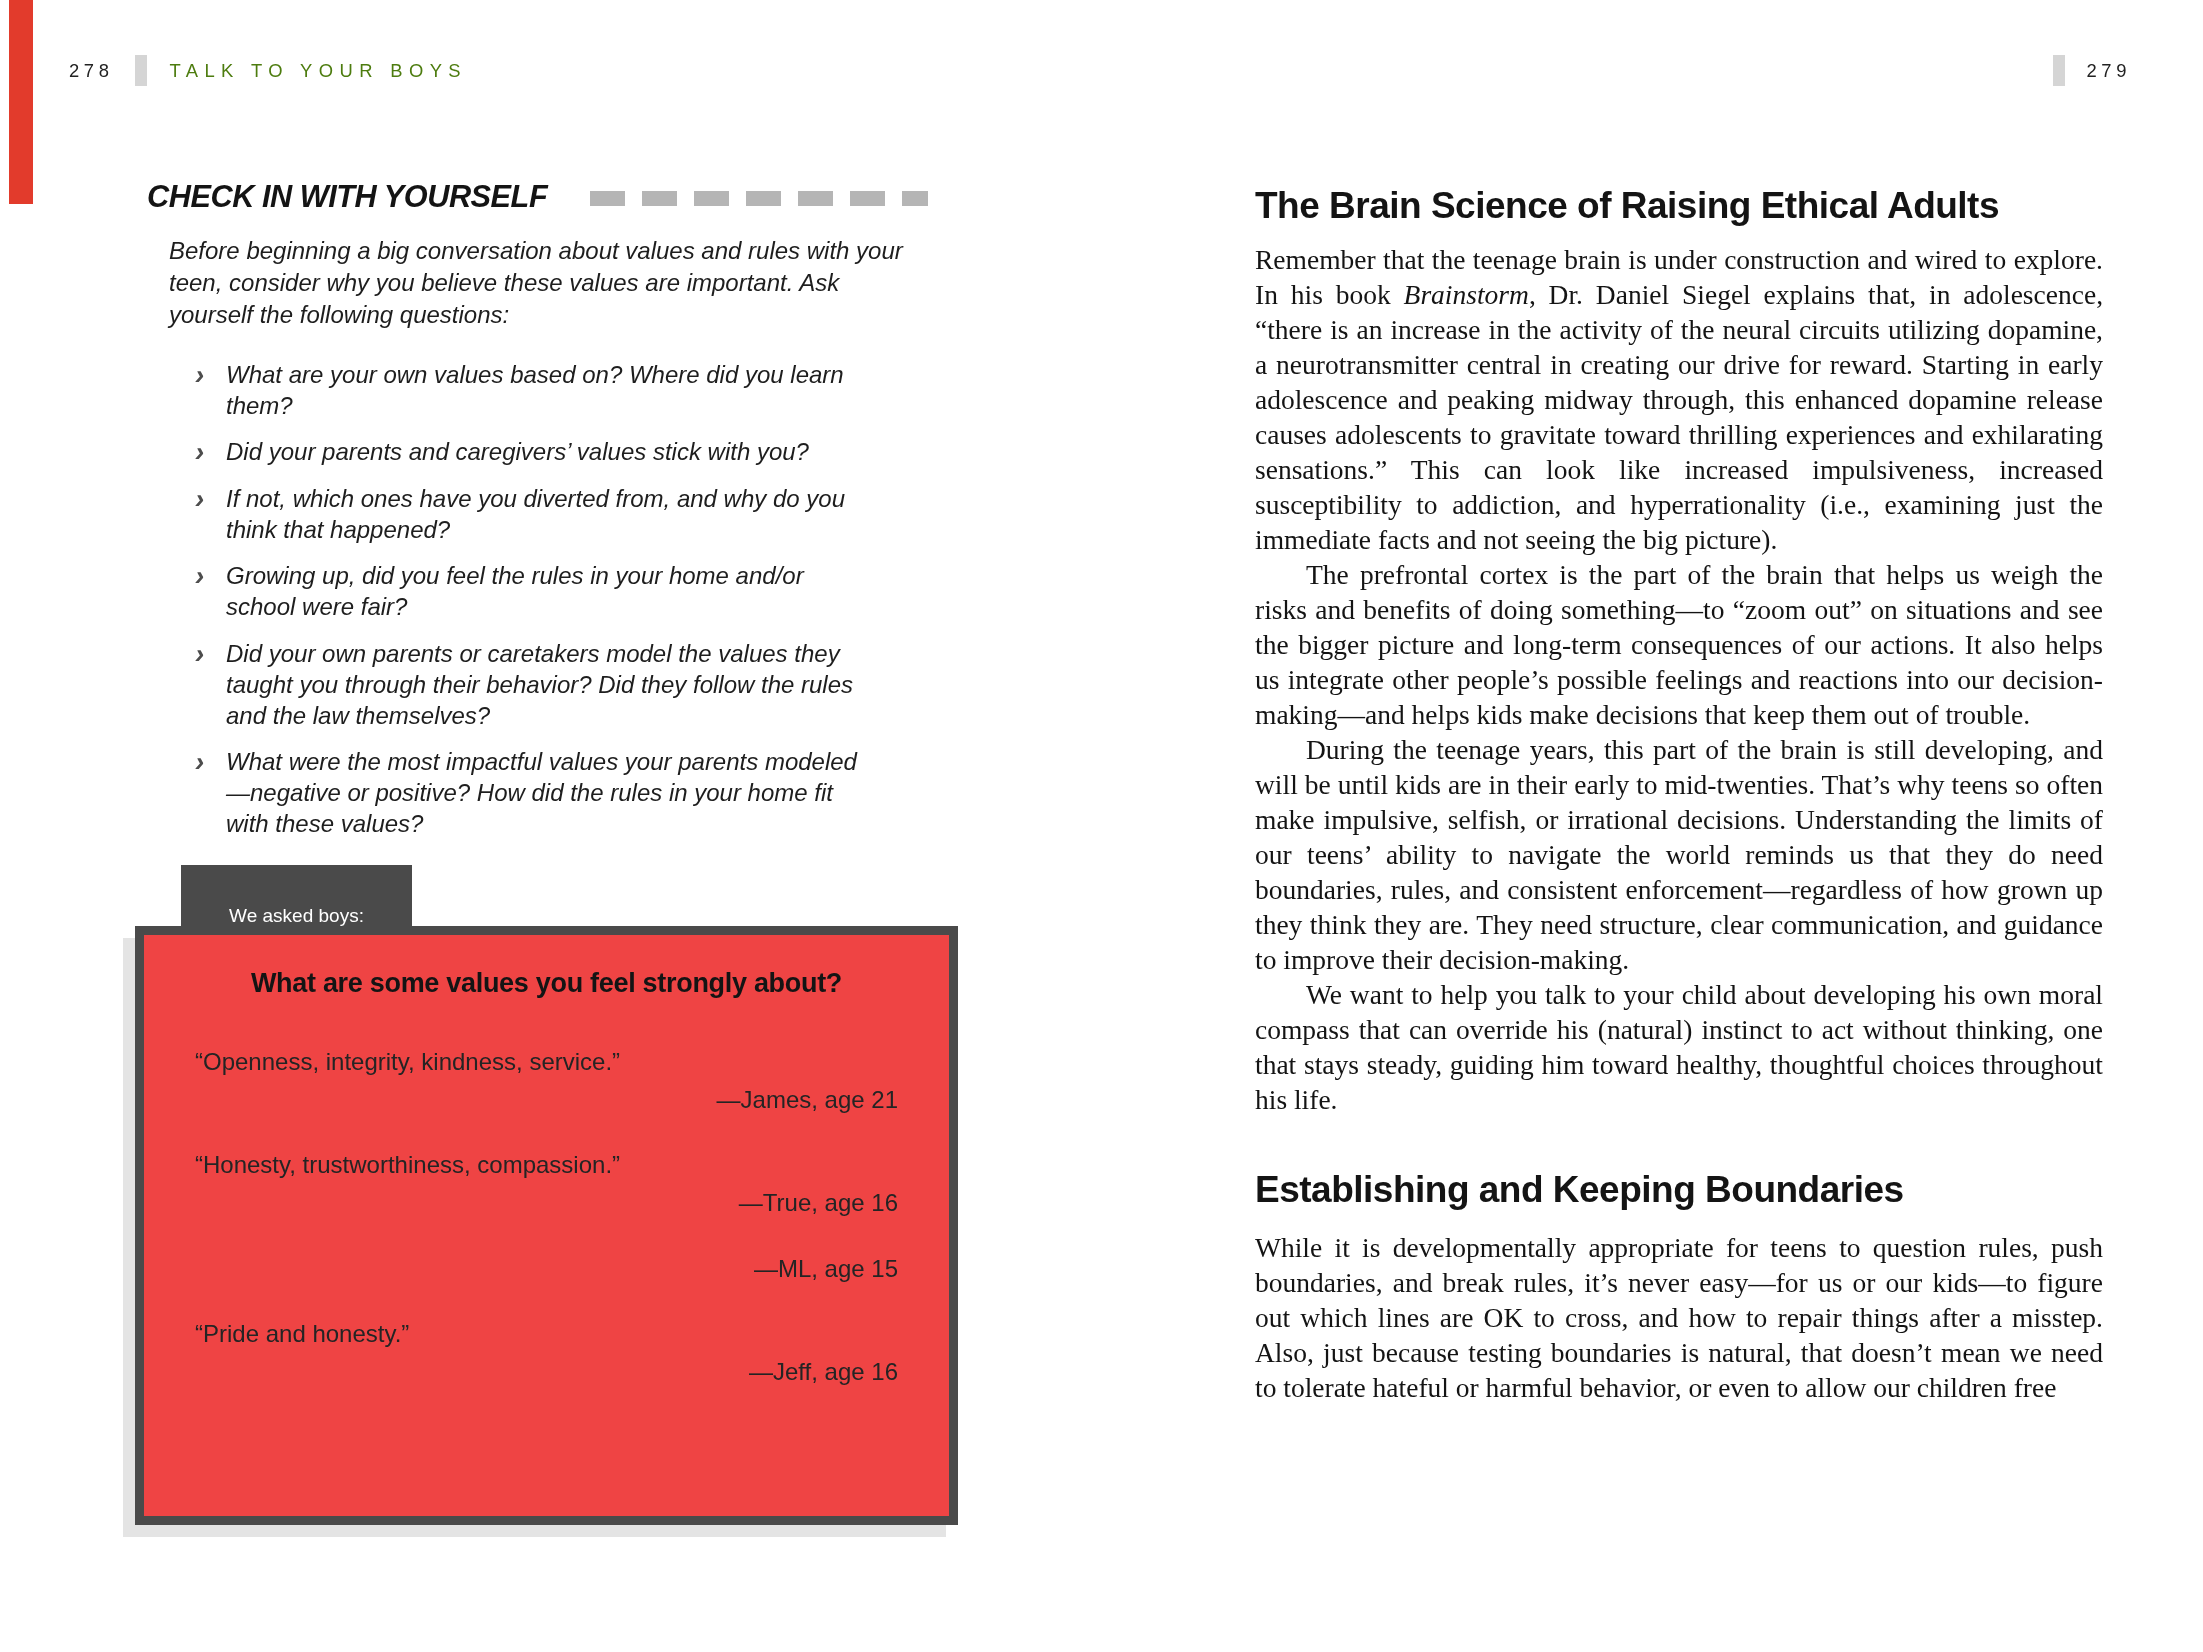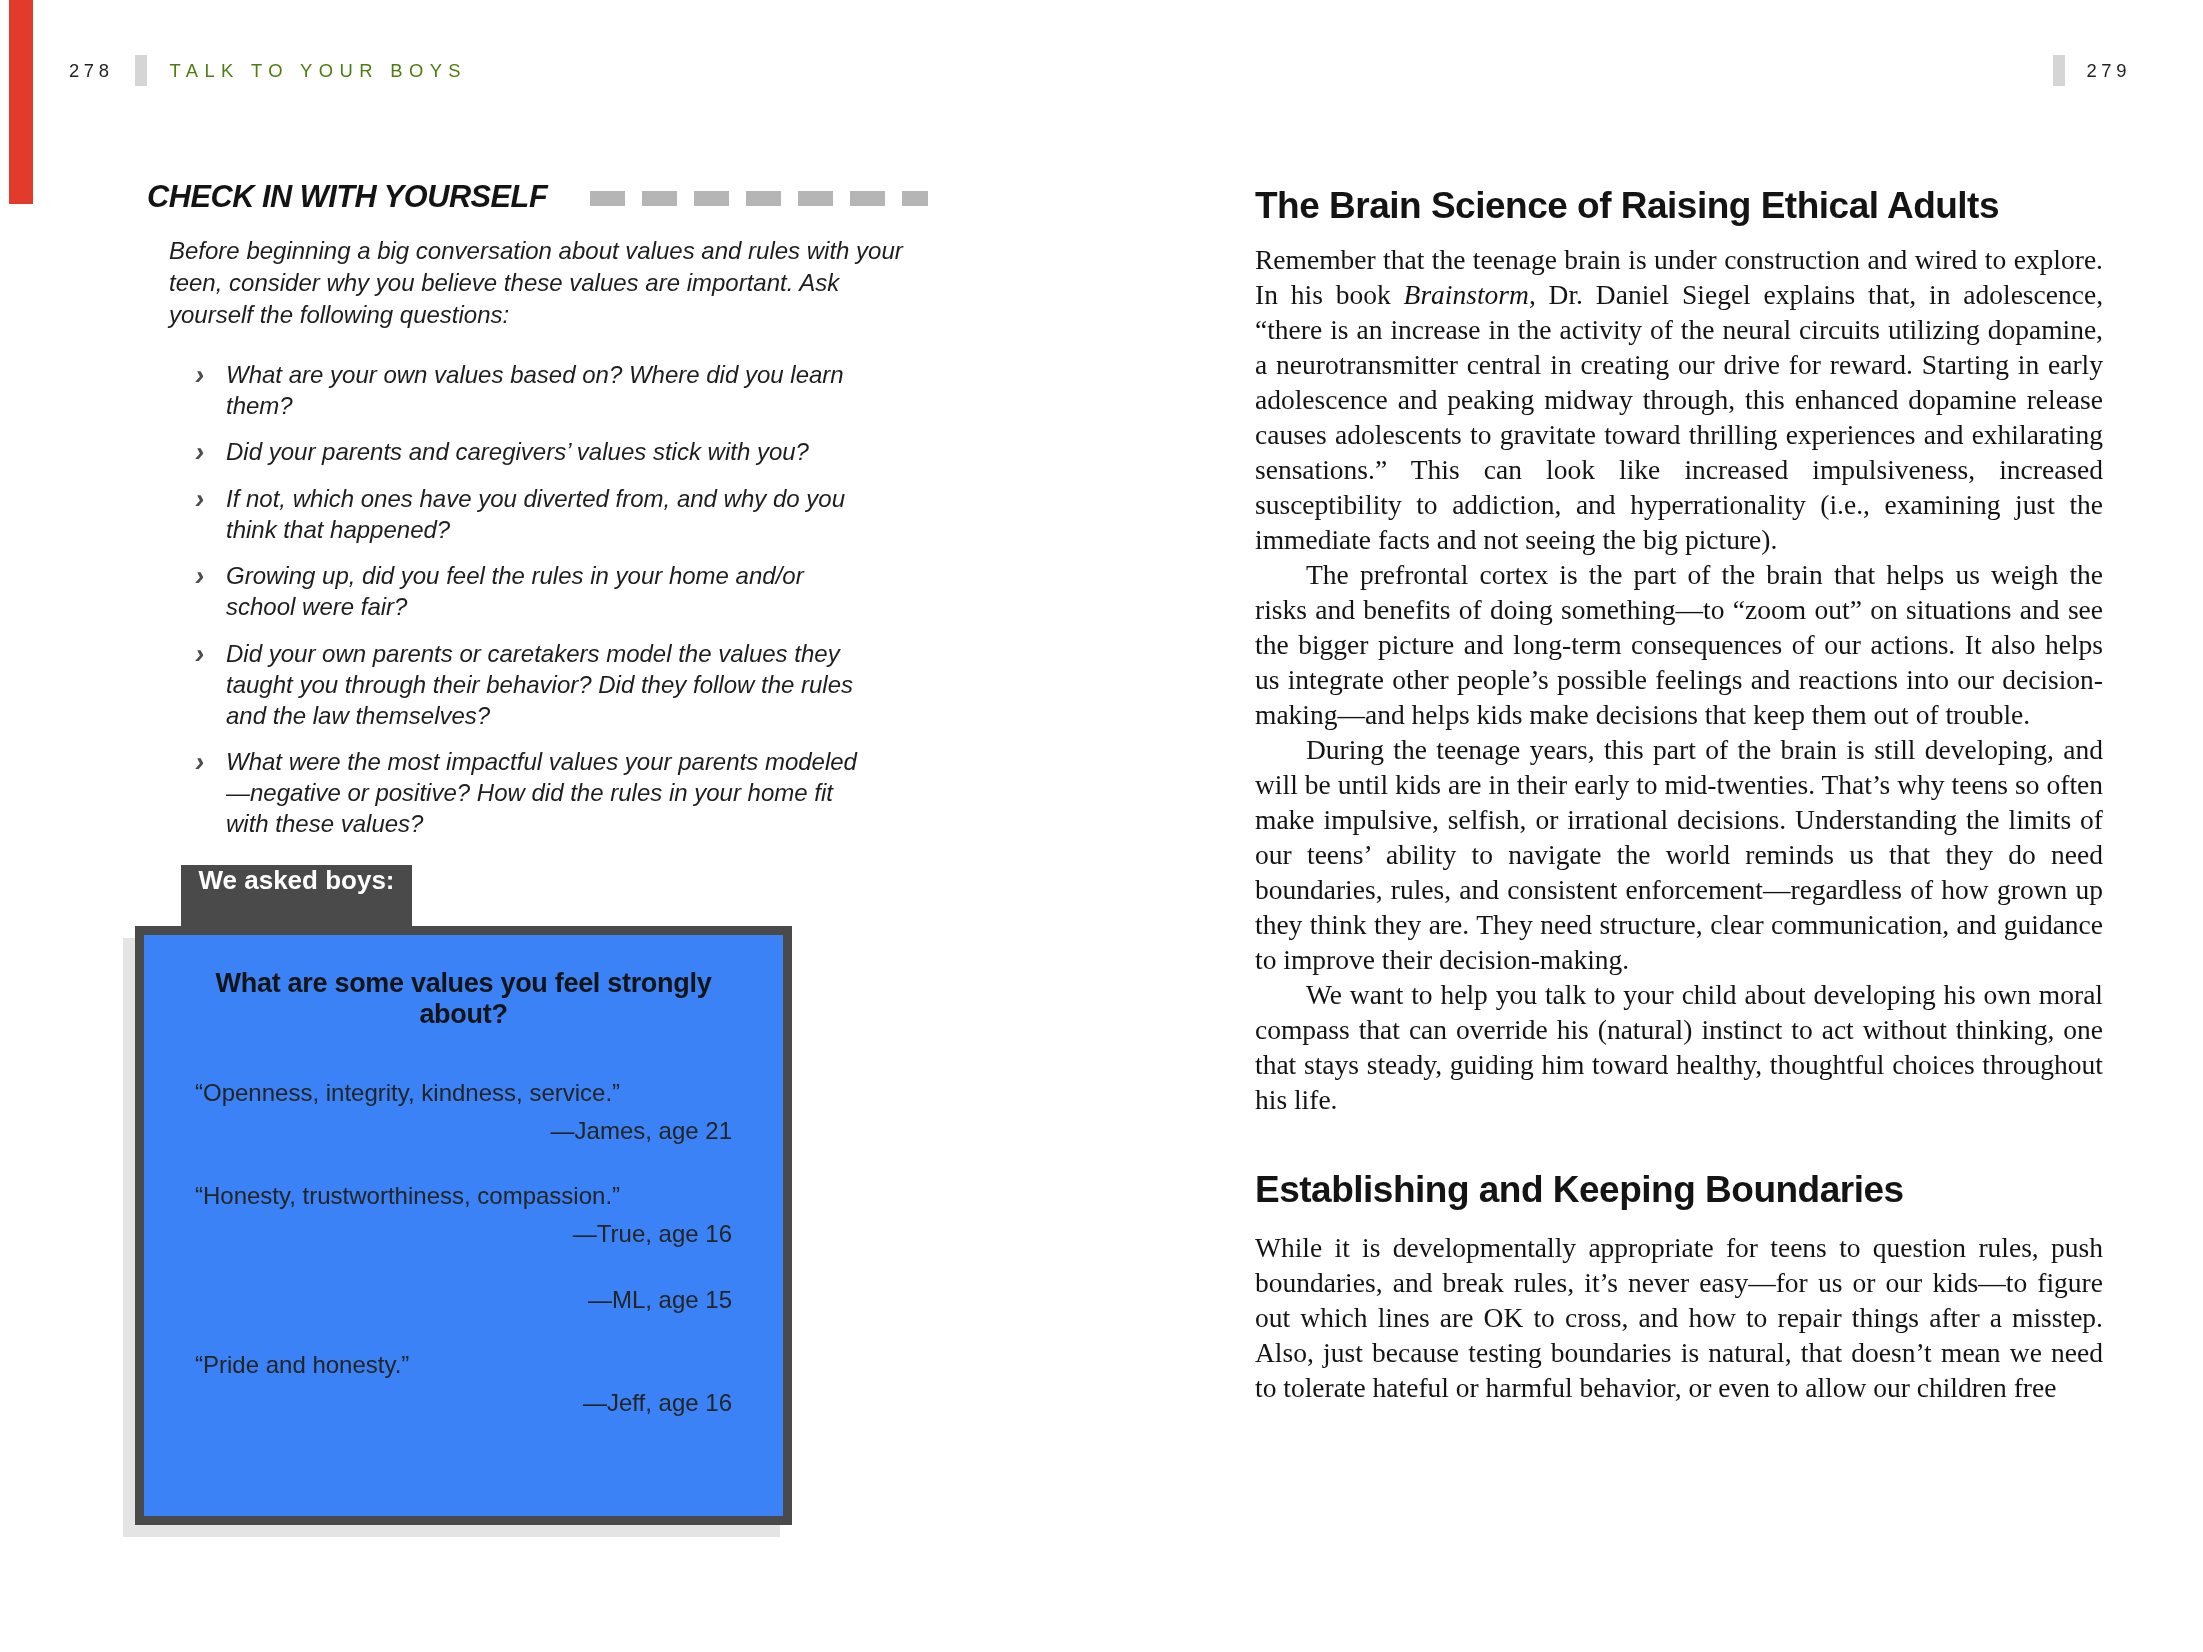--- a/index.html
+++ b/index.html
@@ -27,24 +27,24 @@
   .dashes { flex:1 1 auto; height:14.7px; margin-left:26px; margin-top:3.7px;
     background:repeating-linear-gradient(90deg,#b5b5b5 0 35px, transparent 35px 52px); }
   .intro { margin:20px 0 0 22px; width:740px; font-size:24px; line-height:32px; color:#1e1e1e; }
   .bullets { list-style:none; margin:27.5px 0 0 48px; width:670px; }
   .bullets li { display:flex; margin-bottom:15.6px; }
   .bullet-arrow { font-size:27.5px; line-height:31px; font-weight:700; color:#4d4d4d; width:31px; flex:0 0 31px; }
   .bullet-text { font-size:24px; line-height:31px; color:#1e1e1e; }
 
   
   .asked-tab { position:absolute; left:181px; top:865px; width:231px; height:62px;
-    background:#4a4a4a; color:#ffffff; font-size:26px; font-weight:700;
-    display:flex; align-items:flex-start; justify-content:center; z-index:2; }
-  .asked-box { position:absolute; left:135px; top:926px; width:657px; height:599px;
-    background:#3b82f6; border:9.2px solid #4a4a4a; box-shadow:-12px 12px 0 #e4e4e4; z-index:1; }
+    background:#4a4a4a; color:#ffffff; font-size:19px; font-weight:400;
+    display:flex; align-items:flex-end; justify-content:center; z-index:2; }
+  .asked-box { position:absolute; left:135px; top:926px; width:823px; height:599px;
+    background:#ef4444; border:9.2px solid #4a4a4a; box-shadow:-12px 12px 0 #e4e4e4; z-index:1; }
   .asked-inner { padding:33px 51px 0 51px; }
   .asked-question { text-align:center; font-size:27px; font-weight:800; color:#141414; letter-spacing:-0.3px; }
   .quote { margin-top:38px; }
   .quote:first-of-type { margin-top:50px; }
   .qtext { font-size:24px; line-height:26px; color:#242424; }
   .qattr { margin-top:11px; font-size:24px; color:#242424; text-align:right; }
 
   
   .right-col { position:absolute; left:1255px; top:184px; width:848px; }
   .sec-heading { font-size:37px; font-weight:800; letter-spacing:-0.5px; color:#141414; line-height:44px; }

